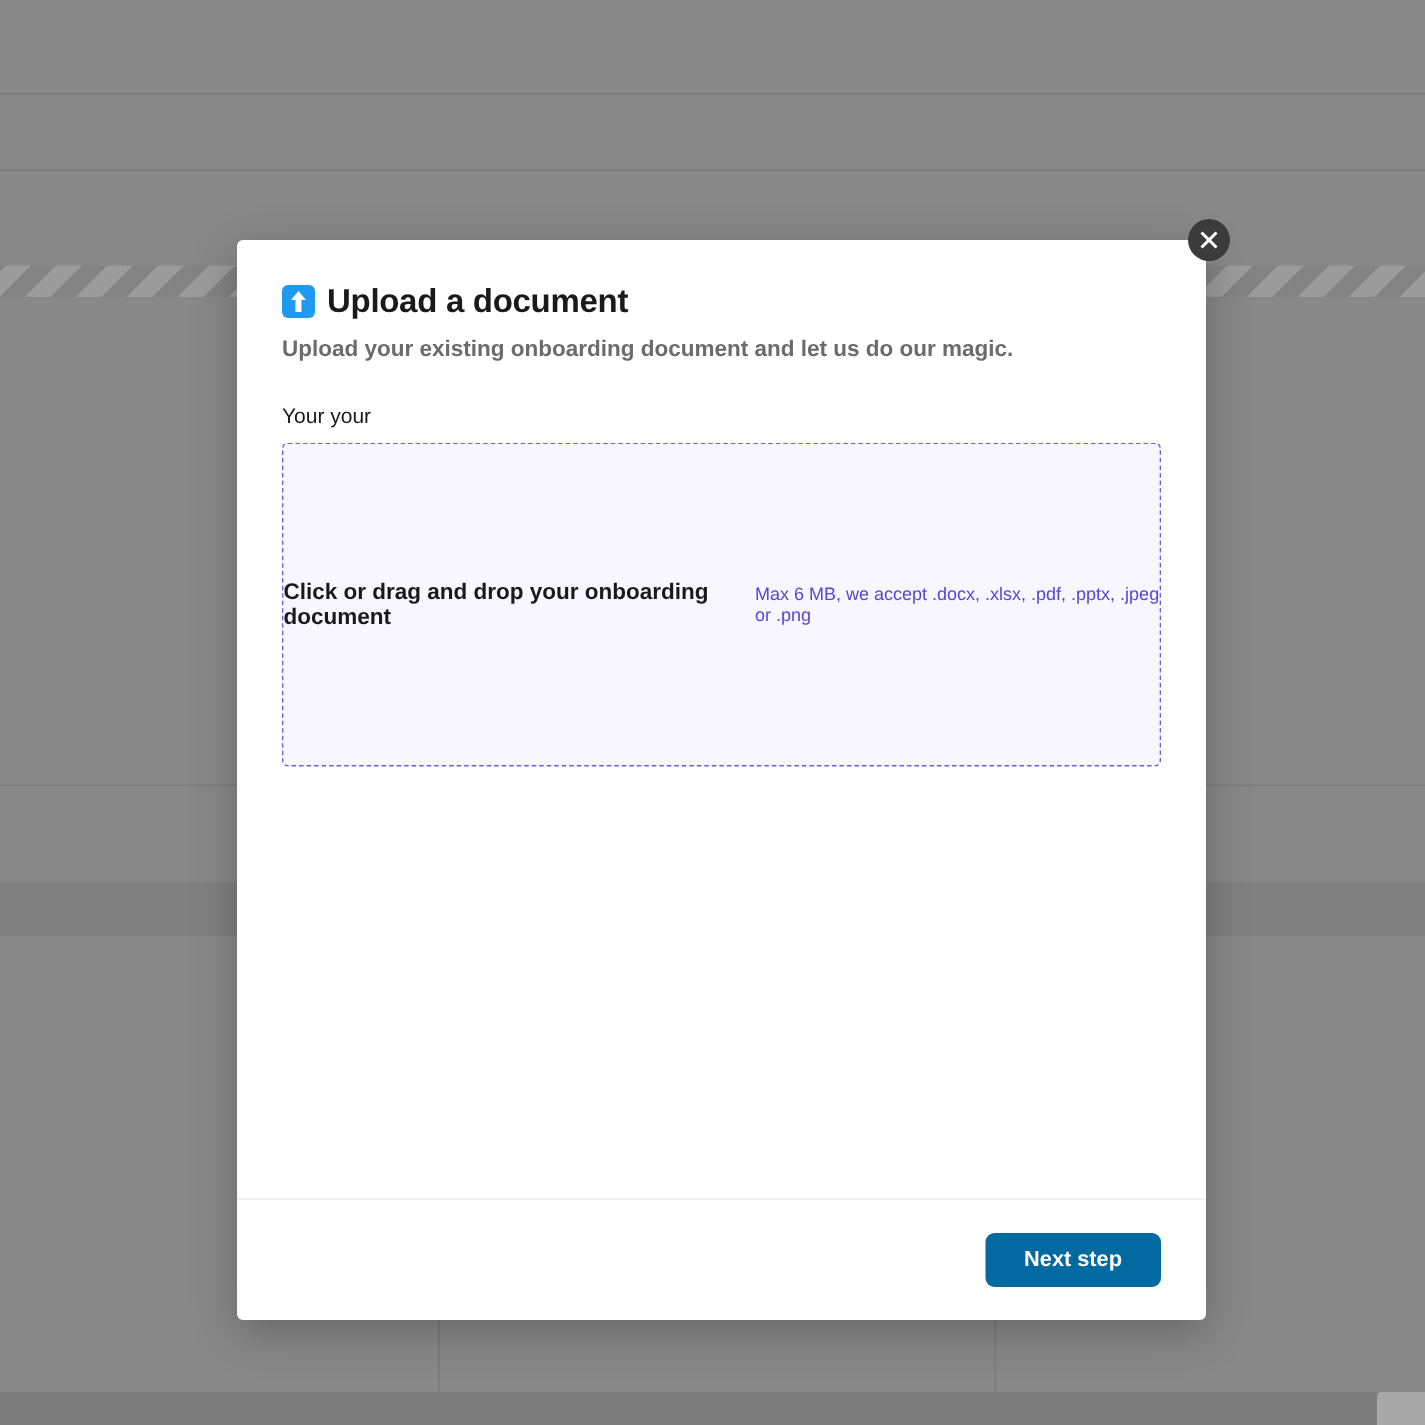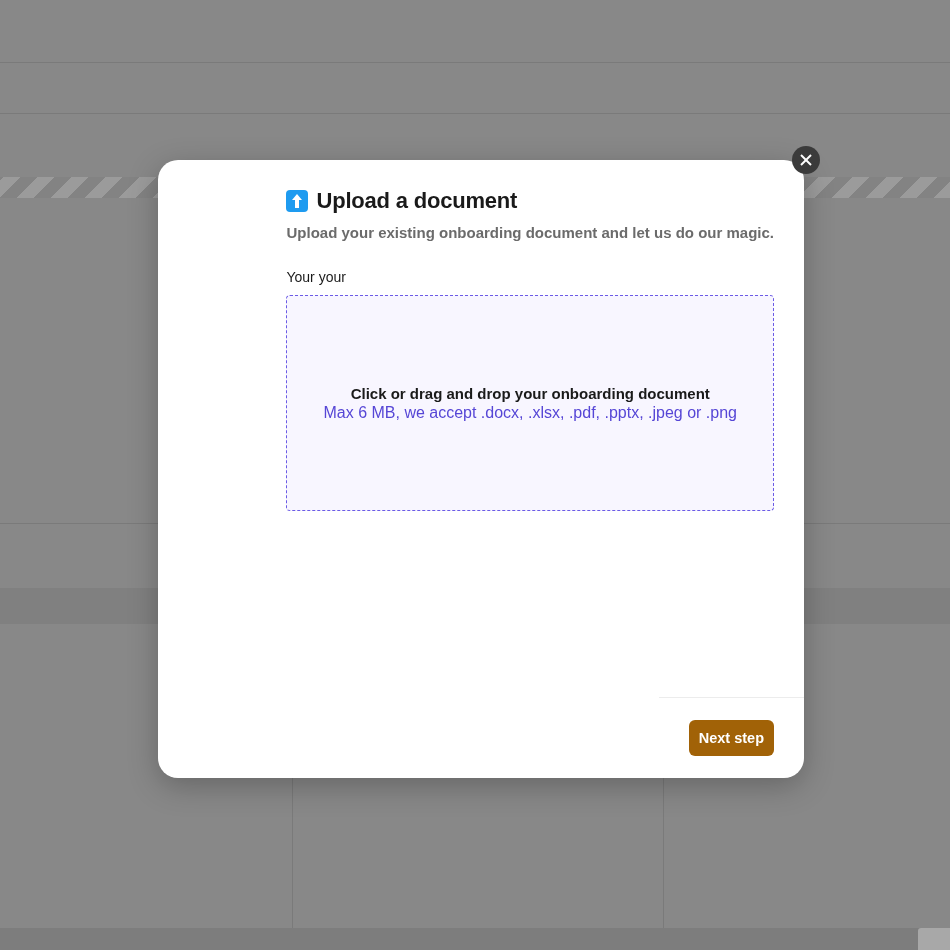--- a/index.html
+++ b/index.html
@@ -39,27 +39,26 @@
     .overlay {
       position:absolute; inset:0;
       background: rgba(0,0,0,0);
     }
     
     .modal {
       position:absolute;
       left:158px;
       top:160px;
       width:646px;
-      height:618px;
+      height:720px;
       background:#fff;
-      border-radius:20px;
+      border-radius:4px;
       box-shadow: 0 8px 30px rgba(0,0,0,0.25);
       display:flex;
       flex-direction:column;
-      align-items:flex-end;
     }
     
     .close-btn {
       position:absolute;
       left:792px;
       top:146px;
       width:28px;
       height:28px;
       border-radius:50%;
       background:#3b3b3b;
@@ -111,50 +110,49 @@
     }
     
     .dropzone {
       margin-top:10px;
       width:100%;
       height:216px;
       border:1px dashed #6b5be6;
       border-radius:4px;
       background:#f8f6ff;
       display:flex;
-      flex-direction:column;
       align-items:center;
       justify-content:center;
       gap:2px;
       cursor:pointer;
     }
     .dz-main {
       font-size:15px;
       font-weight:600;
       color:#1a1a1a;
     }
     .dz-sub {
-      font-size:16px;
+      font-size:12px;
       color:#5646d6;
     }
     
     .modal-footer {
       border-top:1px solid #ececec;
       padding:22px 30px;
       display:flex;
       justify-content:flex-end;
     }
     .next-btn {
-      background:#a16207;
+      background:#0369a1;
       color:#fff;
       font-size:14.5px;
       font-weight:600;
       border:none;
       border-radius:6px;
-      padding:10px 10px;
+      padding:10px 26px;
       cursor:pointer;
     }
   </style>
 </head>
 <body>
 
 <div class="backdrop">
   <div class="bg-row-1"></div>
   <div class="bg-row-2"></div>
   <div class="hatch"></div>

